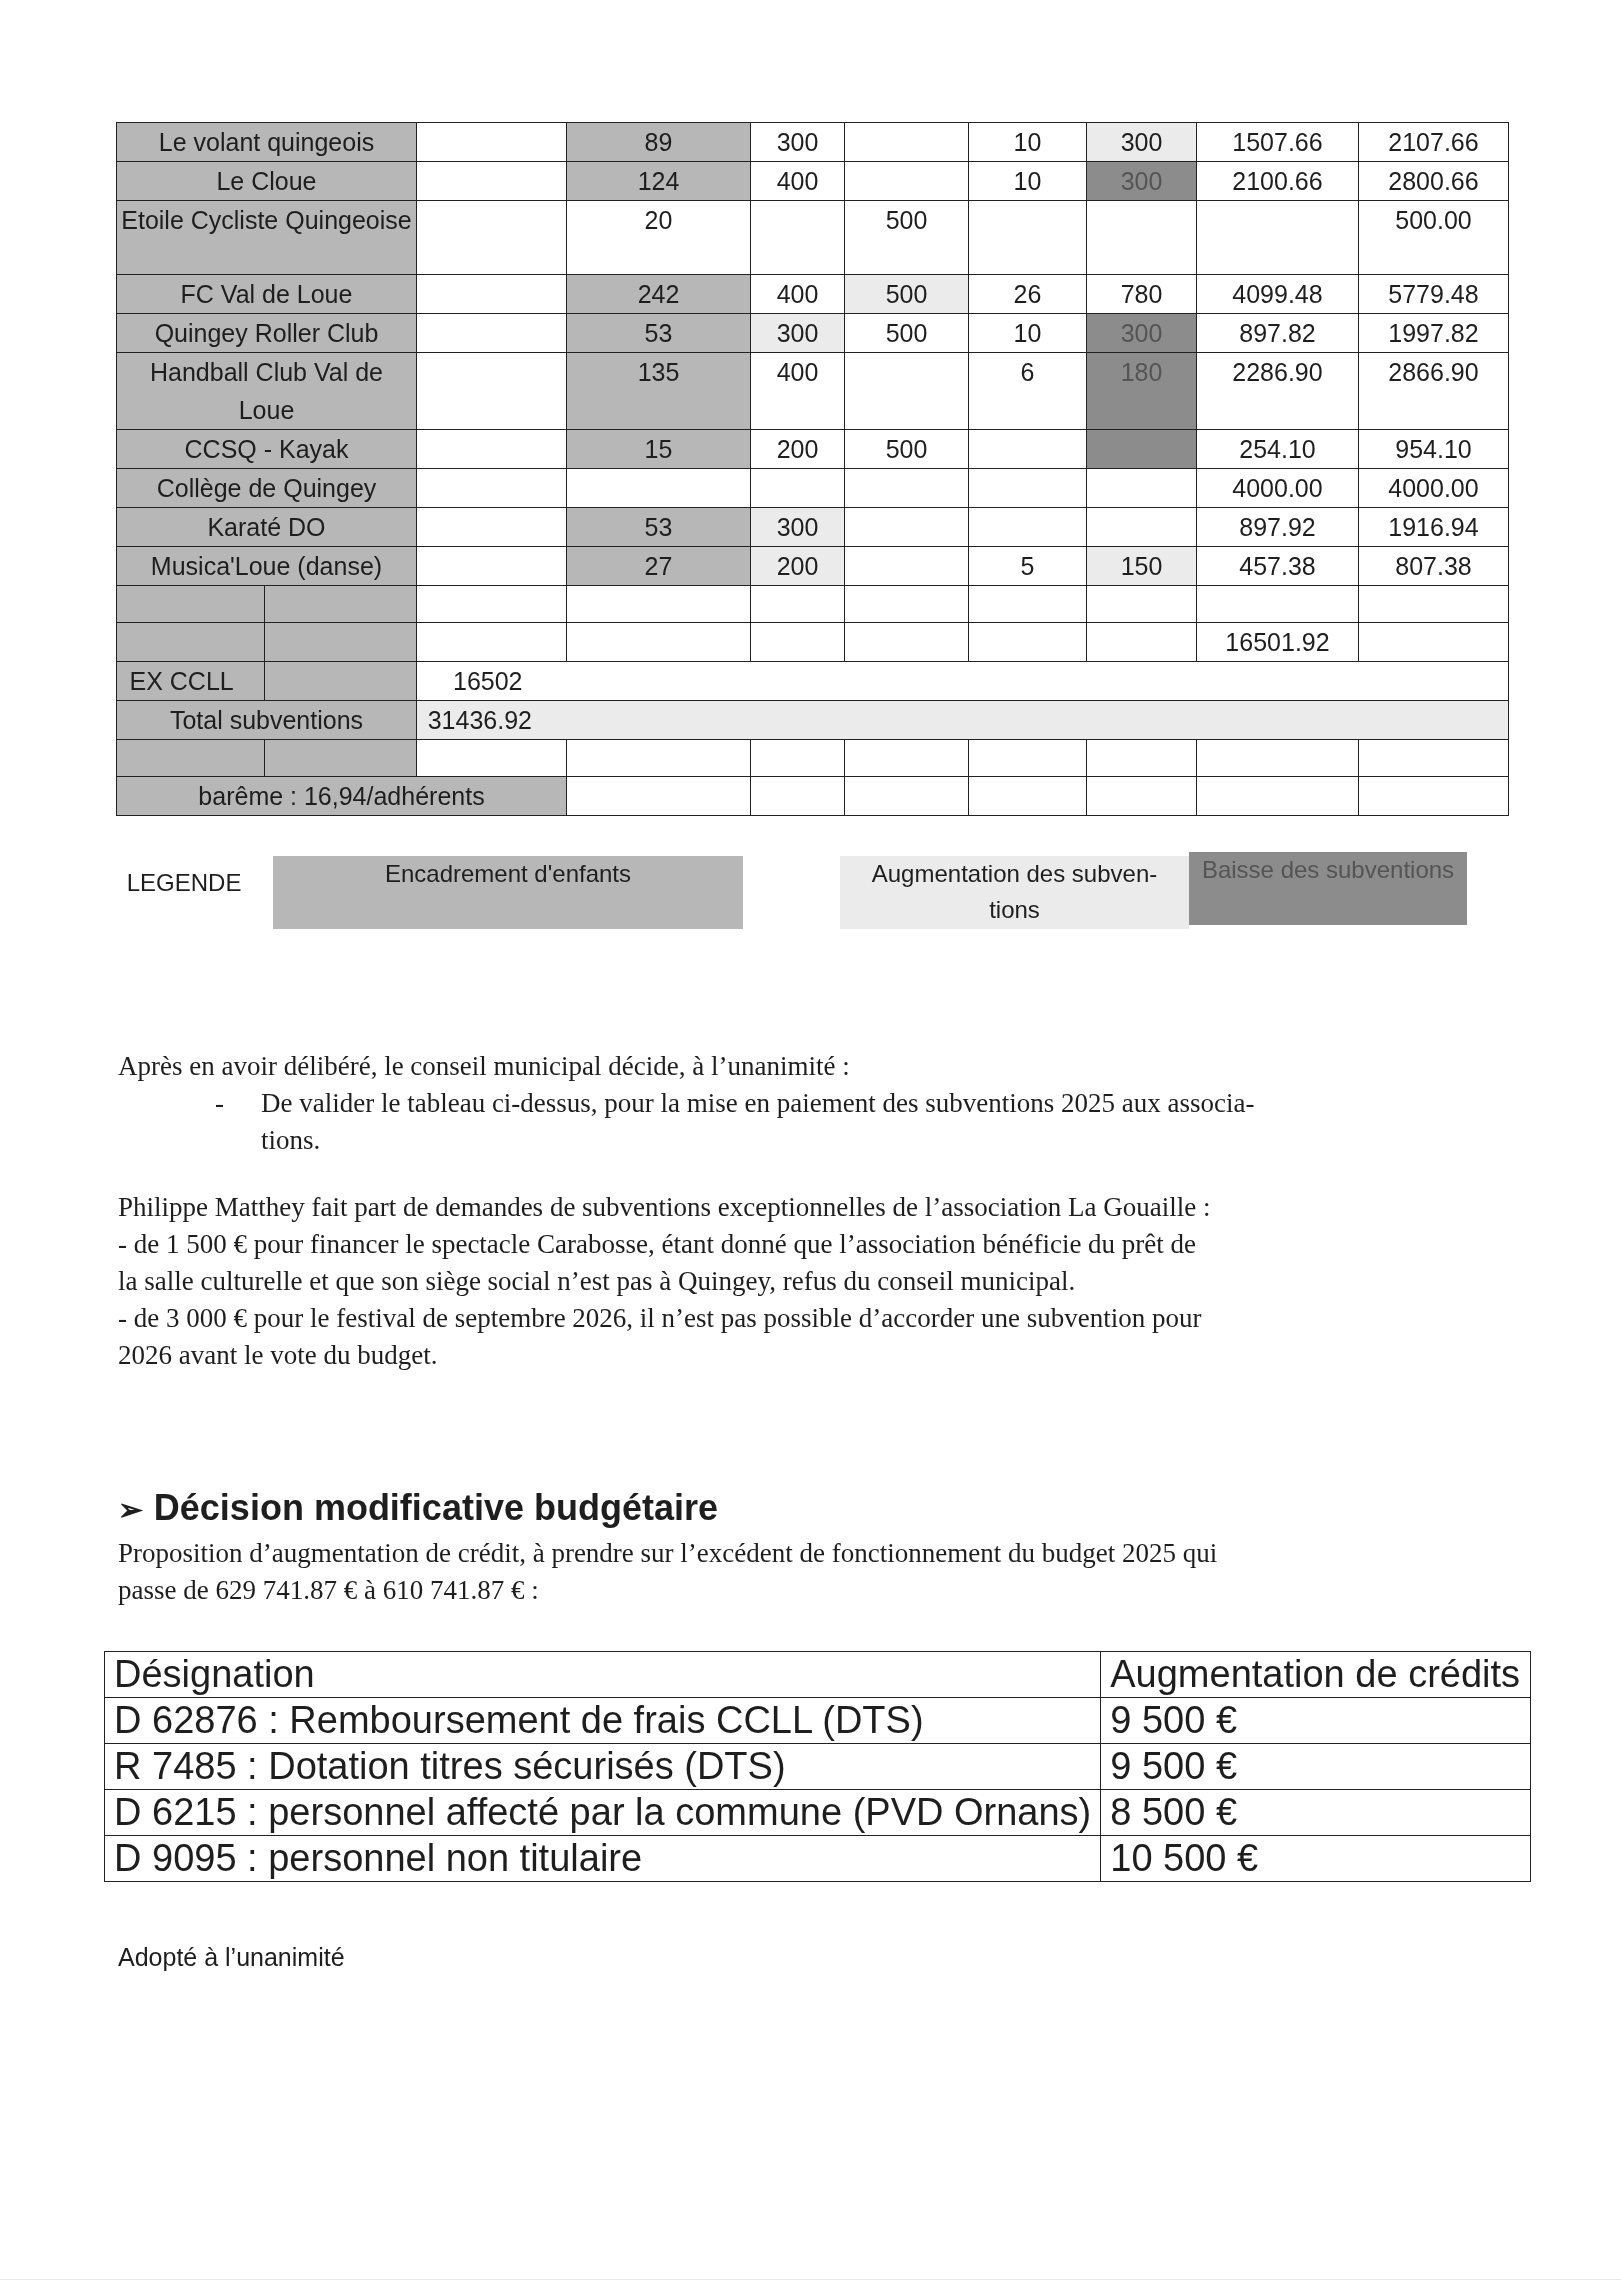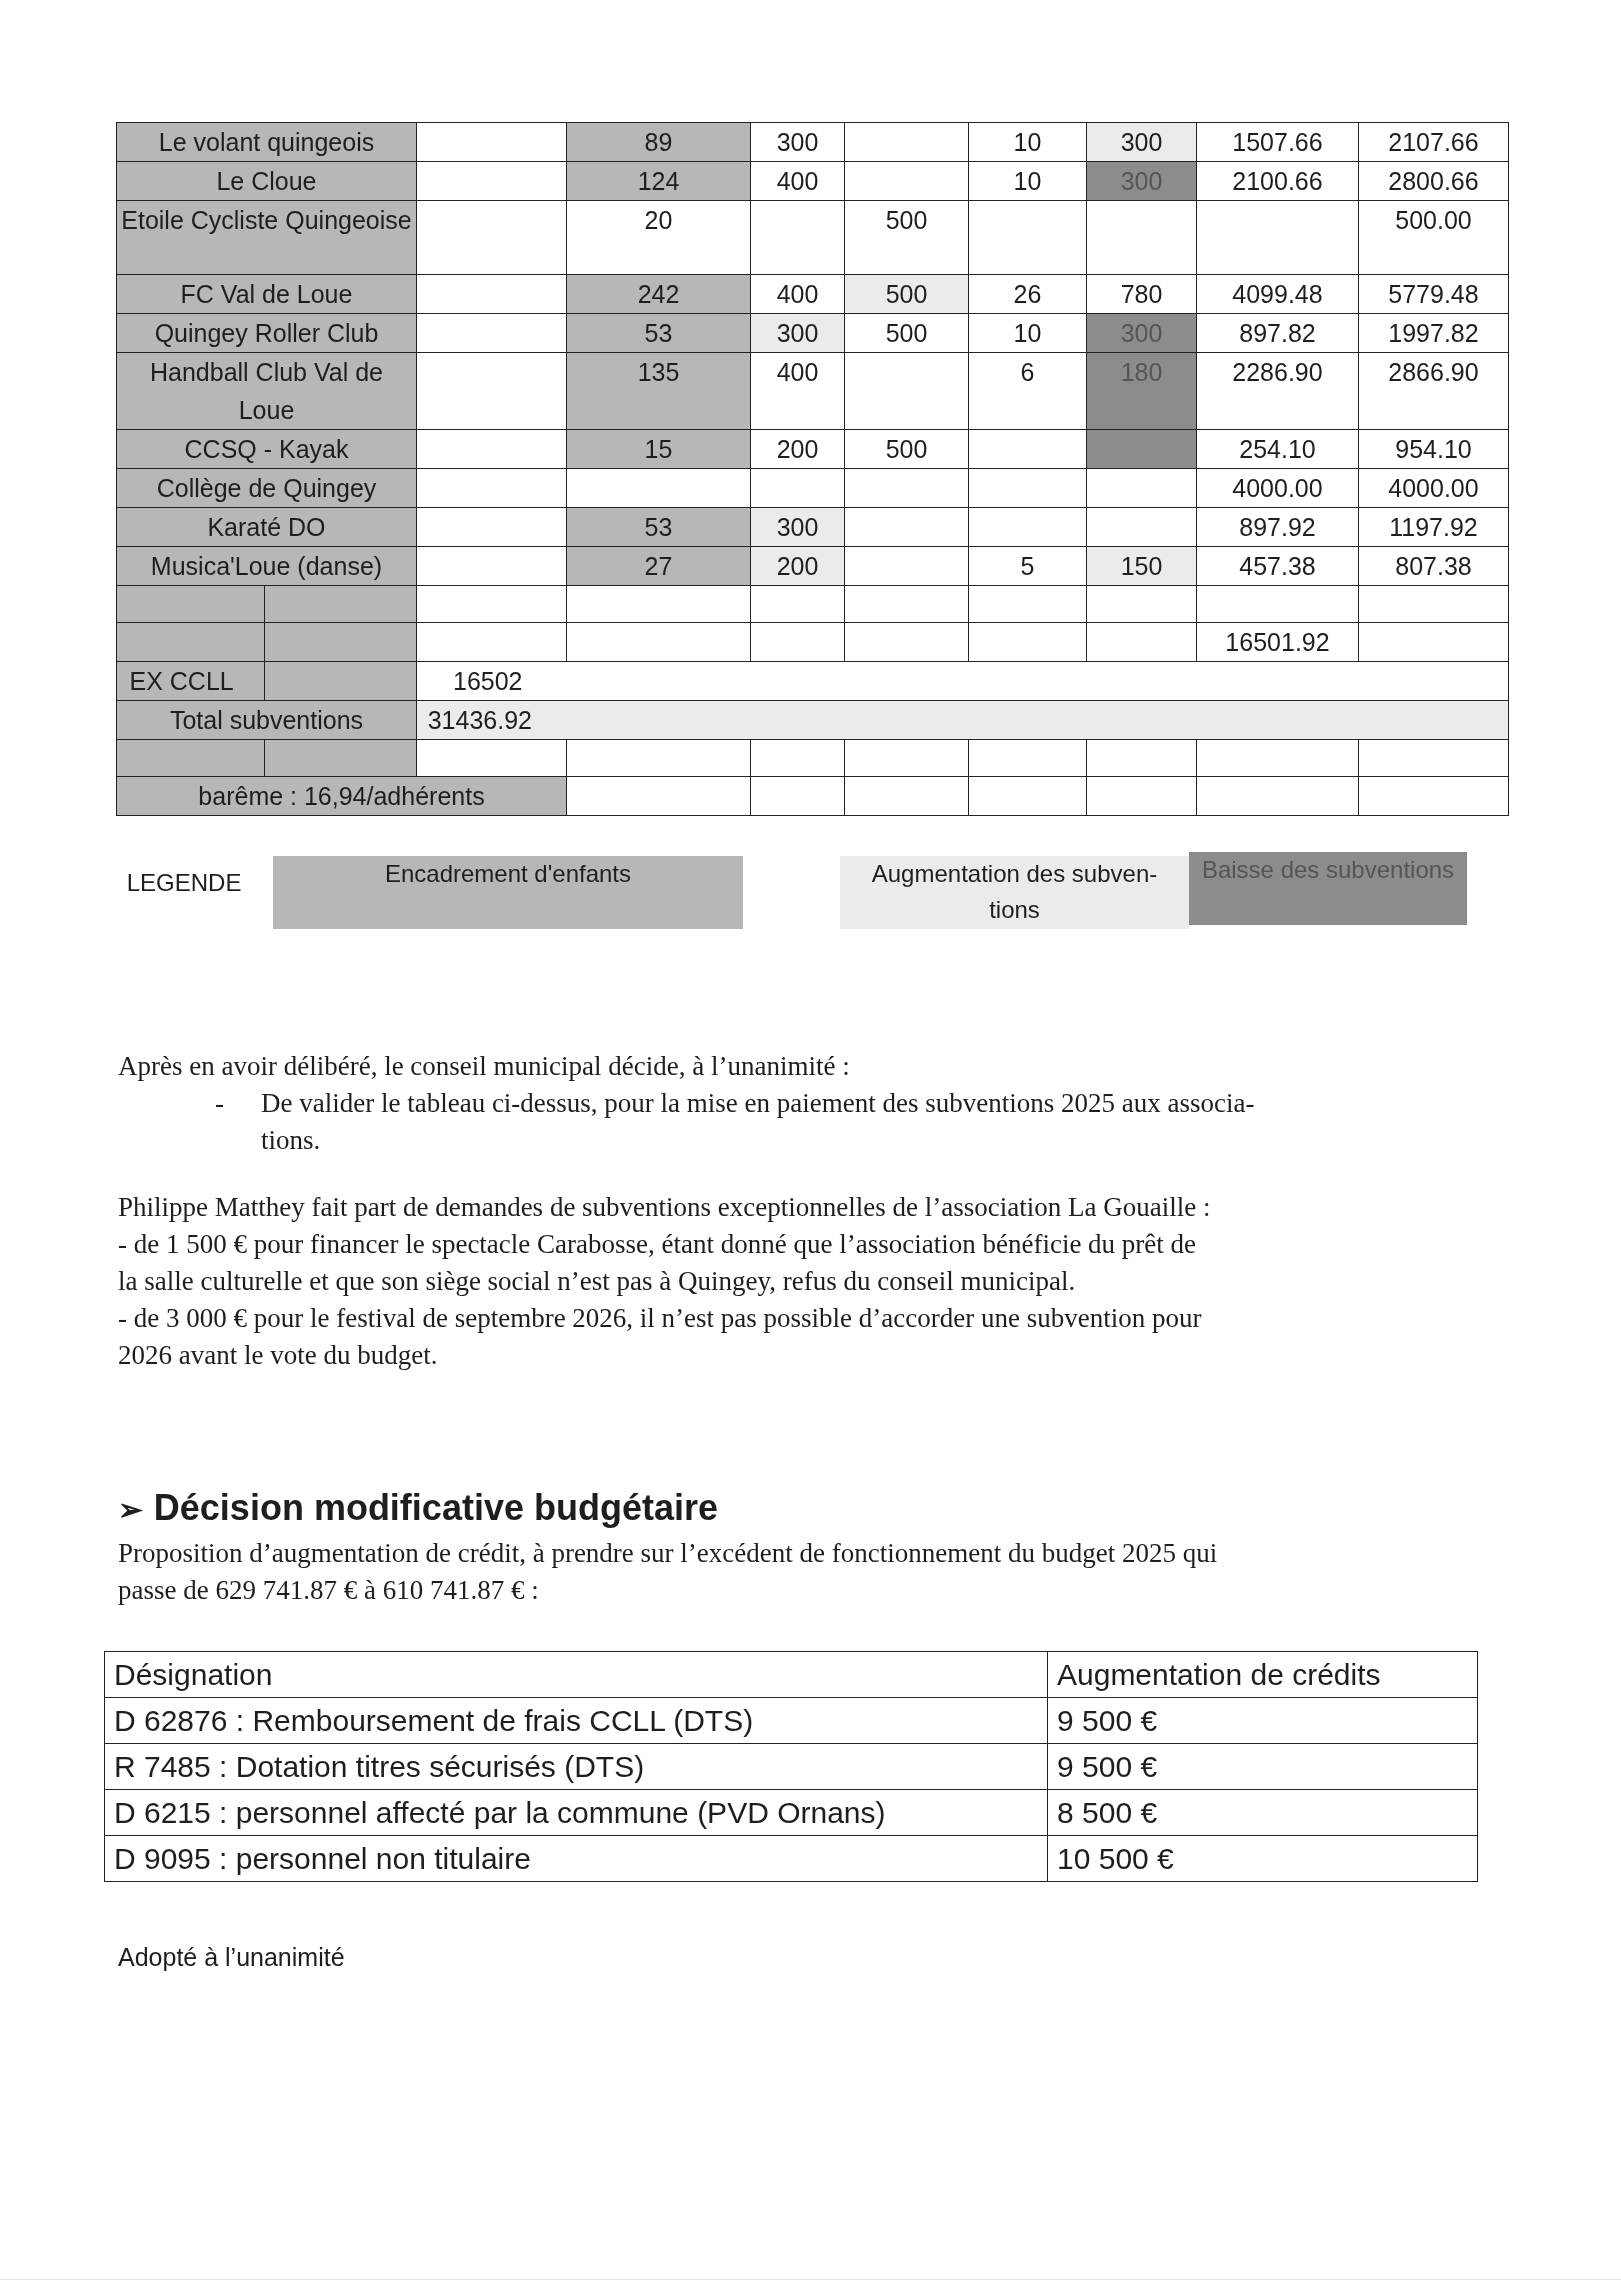--- a/index.html
+++ b/index.html
@@ -25,21 +25,21 @@
   
   .para { position: absolute; left: 118px; width: 1343px; font-family: "Liberation Serif", serif; font-size: 27px; line-height: 37px; }
   .bullet-row { display: flex; }
   .bullet-row .dash { width: 143px; padding-left: 97px; box-sizing: border-box; }
   .bullet-row .btext { width: 1102px; }
 
   #section-title { position: absolute; left: 118px; top: 1487px; font-family: "Liberation Sans", sans-serif; font-weight: bold; font-size: 36px; }
   #section-title .arrow { display: inline-block; margin-right: 10.7px; font-size: 30px; }
 
   
-  #credits { position: absolute; left: 104px; top: 1651px; border-collapse: collapse; table-layout: fixed; font-family: "Liberation Sans", sans-serif; font-size: 30px; }
+  #credits { position: absolute; left: 104px; top: 1651px; border-collapse: collapse; table-layout: fixed; font-family: "Liberation Sans", sans-serif; font-size: 38px; }
   #credits td { border: 1.8px solid #222; height: 45px; padding: 0 9px; line-height: 45px; white-space: nowrap; }
 
   #adopted { position: absolute; left: 118px; top: 1943px; font-family: "Liberation Sans", sans-serif; font-size: 25px; }
   #bottom-rule { position: absolute; left: 0; top: 2279px; width: 1621px; height: 0.9px; background: #e6e6e6; }
 </style>
 </head>
 <body>
 
 <table id="subv">
   <colgroup>
@@ -154,21 +154,21 @@
 
   <tr>
     <td colspan="2" class="g-mid name">Karaté DO</td>
     <td class="white"></td>
     <td class="g-mid">53</td>
     <td class="g-light">300</td>
     <td></td>
     <td></td>
     <td></td>
     <td>897.92</td>
-    <td>1197.92</td>
+    <td>1916.94</td>
   </tr>
 
   <tr>
     <td colspan="2" class="g-mid name">Musica'Loue (danse)</td>
     <td class="white"></td>
     <td class="g-mid">27</td>
     <td class="g-light">200</td>
     <td></td>
     <td>5</td>
     <td class="g-light">150</td>

